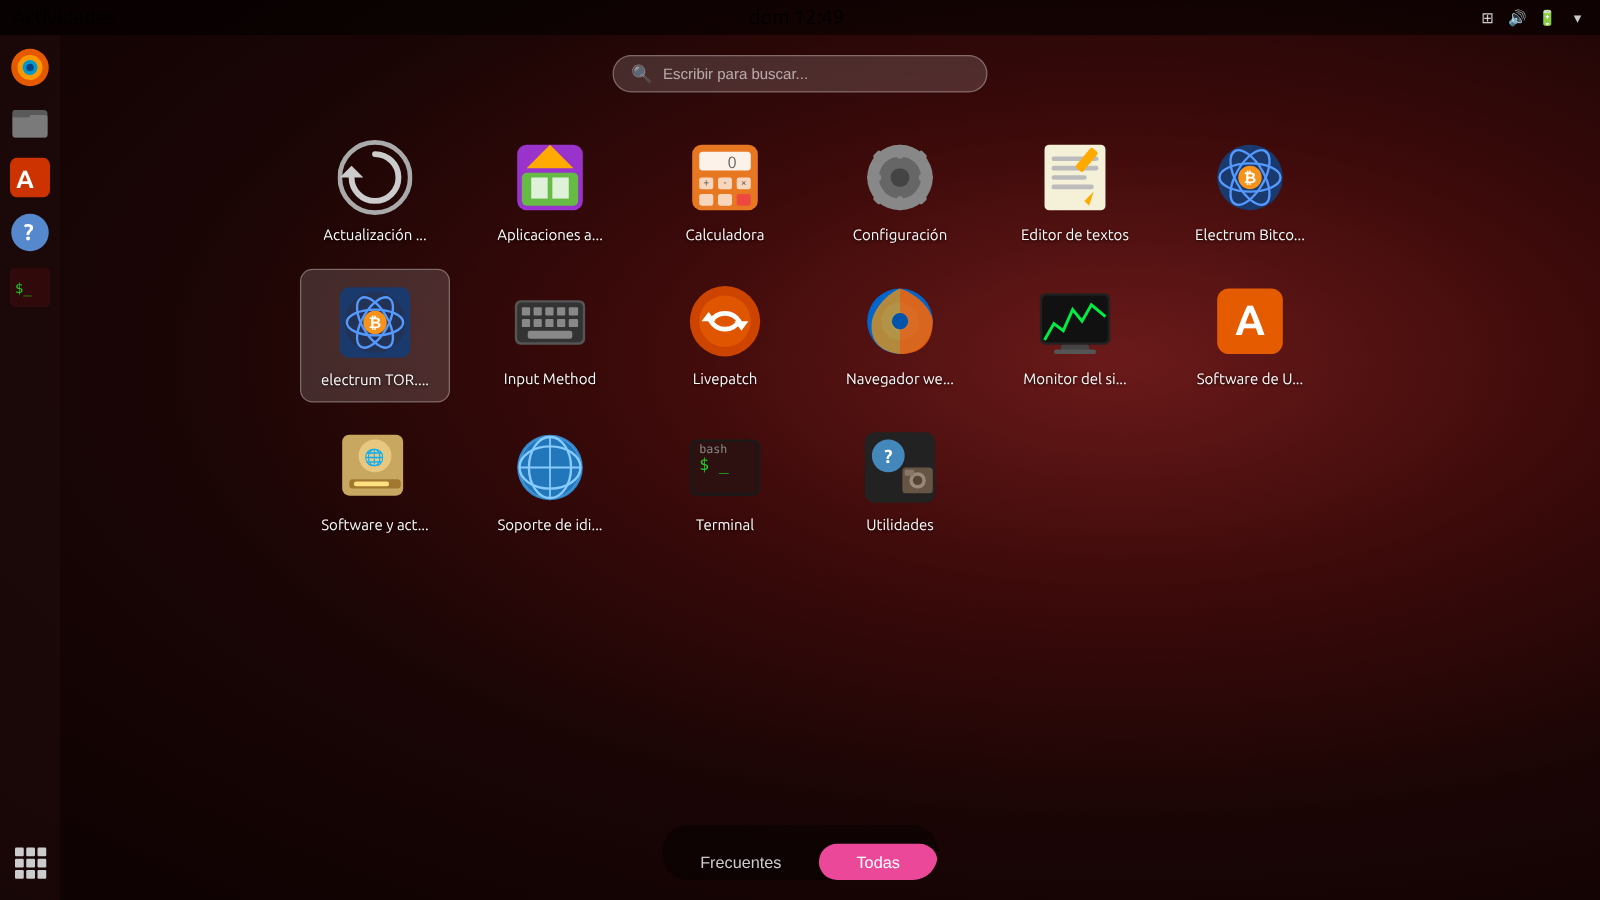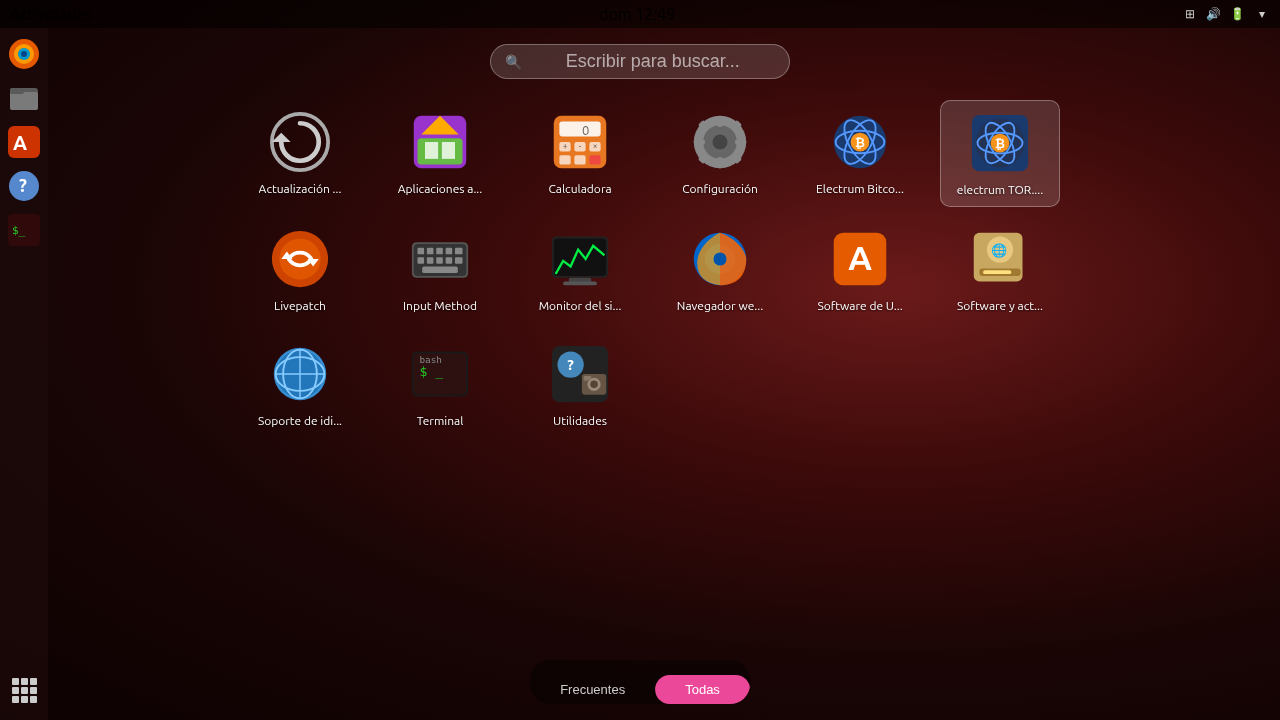--- a/index.html
+++ b/index.html
@@ -93,23 +93,22 @@
       border: 1px solid rgba(255,255,255,0.3);
       border-radius: 20px;
       padding: 6px 14px;
       gap: 8px;
     }
     #search-input-wrapper input {
       background: transparent;
       border: none;
       outline: none;
       color: #fff;
-      font-size: 18px;
+      font-size: 12px;
       width: 100%;
-      text-align: center;
     }
     #search-input-wrapper input::placeholder { color: rgba(255,255,255,0.6); }
     .search-icon-svg { color: rgba(255,255,255,0.6); font-size: 14px; }
 
     
     #apps-grid {
       position: absolute;
       top: 100px;
       left: 60px;
       right: 20px;
@@ -314,20 +313,35 @@
         <rect x="48" y="29" width="12" height="6" rx="3" fill="#888"></rect>
         <rect x="10" y="10" width="8" height="8" rx="2" fill="#888" transform="rotate(45 14 14)"></rect>
         <rect x="46" y="10" width="8" height="8" rx="2" fill="#888" transform="rotate(45 50 14)"></rect>
         <rect x="10" y="46" width="8" height="8" rx="2" fill="#888" transform="rotate(45 14 50)"></rect>
         <rect x="46" y="46" width="8" height="8" rx="2" fill="#888" transform="rotate(45 50 50)"></rect>
       </svg>
     </div>
     <span class="app-label">Configuración</span>
   </div>
 
+  <div class="app-item">
+    <div class="app-icon">
+      <svg viewBox="0 0 64 64" width="60" height="60">
+        <rect x="6" y="4" width="52" height="56" rx="4" fill="#f5f0d8"></rect>
+        <rect x="12" y="14" width="40" height="4" rx="2" fill="#bbb"></rect>
+        <rect x="12" y="22" width="40" height="4" rx="2" fill="#bbb"></rect>
+        <rect x="12" y="30" width="30" height="4" rx="2" fill="#bbb"></rect>
+        <rect x="12" y="38" width="36" height="4" rx="2" fill="#bbb"></rect>
+
+        <rect x="38" y="6" width="8" height="22" rx="2" fill="#ffaa00" transform="rotate(40 42 17)"></rect>
+        <polygon points="40,52 48,44 44,56" fill="#ffaa00"></polygon>
+      </svg>
+    </div>
+    <span class="app-label">Editor de textos</span>
+  </div>
 
   <div class="app-item">
     <div class="app-icon">
       <svg viewBox="0 0 64 64" width="60" height="60">
         <circle cx="32" cy="32" r="28" fill="#1a3a6e"></circle>
 
         <ellipse cx="32" cy="32" rx="26" ry="12" fill="none" stroke="#5599ff" stroke-width="2"></ellipse>
         <ellipse cx="32" cy="32" rx="26" ry="12" fill="none" stroke="#5599ff" stroke-width="2" transform="rotate(60 32 32)"></ellipse>
         <ellipse cx="32" cy="32" rx="26" ry="12" fill="none" stroke="#5599ff" stroke-width="2" transform="rotate(-60 32 32)"></ellipse>
 
@@ -347,35 +361,20 @@
         <ellipse cx="32" cy="32" rx="24" ry="11" fill="none" stroke="#5599ff" stroke-width="2"></ellipse>
         <ellipse cx="32" cy="32" rx="24" ry="11" fill="none" stroke="#5599ff" stroke-width="2" transform="rotate(60 32 32)"></ellipse>
         <ellipse cx="32" cy="32" rx="24" ry="11" fill="none" stroke="#5599ff" stroke-width="2" transform="rotate(-60 32 32)"></ellipse>
         <circle cx="32" cy="32" r="10" fill="#f7931a"></circle>
         <text x="32" y="37" font-size="13" text-anchor="middle" fill="white" font-weight="bold">₿</text>
       </svg>
     </div>
     <span class="app-label">electrum TOR....</span>
   </div>
 
-
-  <div class="app-item">
-    <div class="app-icon">
-      <svg viewBox="0 0 64 64" width="60" height="60">
-        <circle cx="32" cy="32" r="30" fill="#cc4400"></circle>
-        <circle cx="32" cy="32" r="22" fill="#e05500"></circle>
-
-        <path d="M20 32 A14 14 0 0 1 44 32" fill="none" stroke="white" stroke-width="4" stroke-linecap="round"></path>
-        <path d="M44 32 A14 14 0 0 1 20 32" fill="none" stroke="white" stroke-width="4" stroke-linecap="round"></path>
-        <polygon points="18,24 24,32 12,32" fill="white"></polygon>
-        <polygon points="46,40 40,32 52,32" fill="white"></polygon>
-      </svg>
-    </div>
-    <span class="app-label">Livepatch</span>
-  </div>
 
   <div class="app-item">
     <div class="app-icon">
       <svg viewBox="0 0 64 64" width="60" height="60">
         <rect x="2" y="14" width="60" height="38" rx="5" fill="#555"></rect>
         <rect x="4" y="16" width="56" height="34" rx="4" fill="#333"></rect>
 
         <rect x="8" y="20" width="7" height="7" rx="1" fill="#888"></rect>
         <rect x="18" y="20" width="7" height="7" rx="1" fill="#888"></rect>
         <rect x="28" y="20" width="7" height="7" rx="1" fill="#888"></rect>
@@ -388,47 +387,62 @@
         <rect x="48" y="30" width="8" height="7" rx="1" fill="#888"></rect>
         <rect x="13" y="40" width="38" height="7" rx="2" fill="#888"></rect>
       </svg>
     </div>
     <span class="app-label">Input Method</span>
   </div>
 
   <div class="app-item">
     <div class="app-icon">
       <svg viewBox="0 0 64 64" width="60" height="60">
-        <rect x="2" y="8" width="60" height="44" rx="5" fill="#222"></rect>
-        <rect x="4" y="10" width="56" height="40" rx="4" fill="#111"></rect>
-        <polyline points="6,48 14,34 22,40 30,22 38,32 46,18 58,28" fill="none" stroke="#00ee44" stroke-width="2.5"></polyline>
-        <rect x="20" y="52" width="24" height="6" rx="2" fill="#444"></rect>
-        <rect x="14" y="56" width="36" height="4" rx="2" fill="#555"></rect>
-      </svg>
-    </div>
-    <span class="app-label">Monitor del si...</span>
+        <circle cx="32" cy="32" r="30" fill="#cc4400"></circle>
+        <circle cx="32" cy="32" r="22" fill="#e05500"></circle>
+
+        <path d="M20 32 A14 14 0 0 1 44 32" fill="none" stroke="white" stroke-width="4" stroke-linecap="round"></path>
+        <path d="M44 32 A14 14 0 0 1 20 32" fill="none" stroke="white" stroke-width="4" stroke-linecap="round"></path>
+        <polygon points="18,24 24,32 12,32" fill="white"></polygon>
+        <polygon points="46,40 40,32 52,32" fill="white"></polygon>
+      </svg>
+    </div>
+    <span class="app-label">Livepatch</span>
   </div>
 
   <div class="app-item">
     <div class="app-icon">
       <svg viewBox="0 0 64 64" width="60" height="60">
         <circle cx="32" cy="32" r="28" fill="#0066cc"></circle>
         <circle cx="32" cy="32" r="16" fill="#0088ee"></circle>
         <circle cx="32" cy="32" r="8" fill="#00aaff"></circle>
         <path d="M32 4 C50 10 60 25 60 32 C60 50 50 60 32 60" fill="#ff6600" opacity="0.85"></path>
         <path d="M32 4 C22 8 10 20 8 32 C6 48 14 58 32 60" fill="#ff9900" opacity="0.7"></path>
         <circle cx="32" cy="32" r="7" fill="#0055aa"></circle>
       </svg>
     </div>
     <span class="app-label">Navegador we...</span>
   </div>
 
   <div class="app-item">
     <div class="app-icon">
       <svg viewBox="0 0 64 64" width="60" height="60">
+        <rect x="2" y="8" width="60" height="44" rx="5" fill="#222"></rect>
+        <rect x="4" y="10" width="56" height="40" rx="4" fill="#111"></rect>
+        <polyline points="6,48 14,34 22,40 30,22 38,32 46,18 58,28" fill="none" stroke="#00ee44" stroke-width="2.5"></polyline>
+        <rect x="20" y="52" width="24" height="6" rx="2" fill="#444"></rect>
+        <rect x="14" y="56" width="36" height="4" rx="2" fill="#555"></rect>
+      </svg>
+    </div>
+    <span class="app-label">Monitor del si...</span>
+  </div>
+
+  <div class="app-item">
+    <div class="app-icon">
+      <svg viewBox="0 0 64 64" width="60" height="60">
         <rect x="4" y="4" width="56" height="56" rx="10" fill="#e55c00"></rect>
         <text x="32" y="44" font-size="36" text-anchor="middle" fill="white" font-weight="bold">A</text>
       </svg>
     </div>
     <span class="app-label">Software de U...</span>
   </div>
 
   <div class="app-item">
     <div class="app-icon">
       <svg viewBox="0 0 64 64" width="60" height="60">

